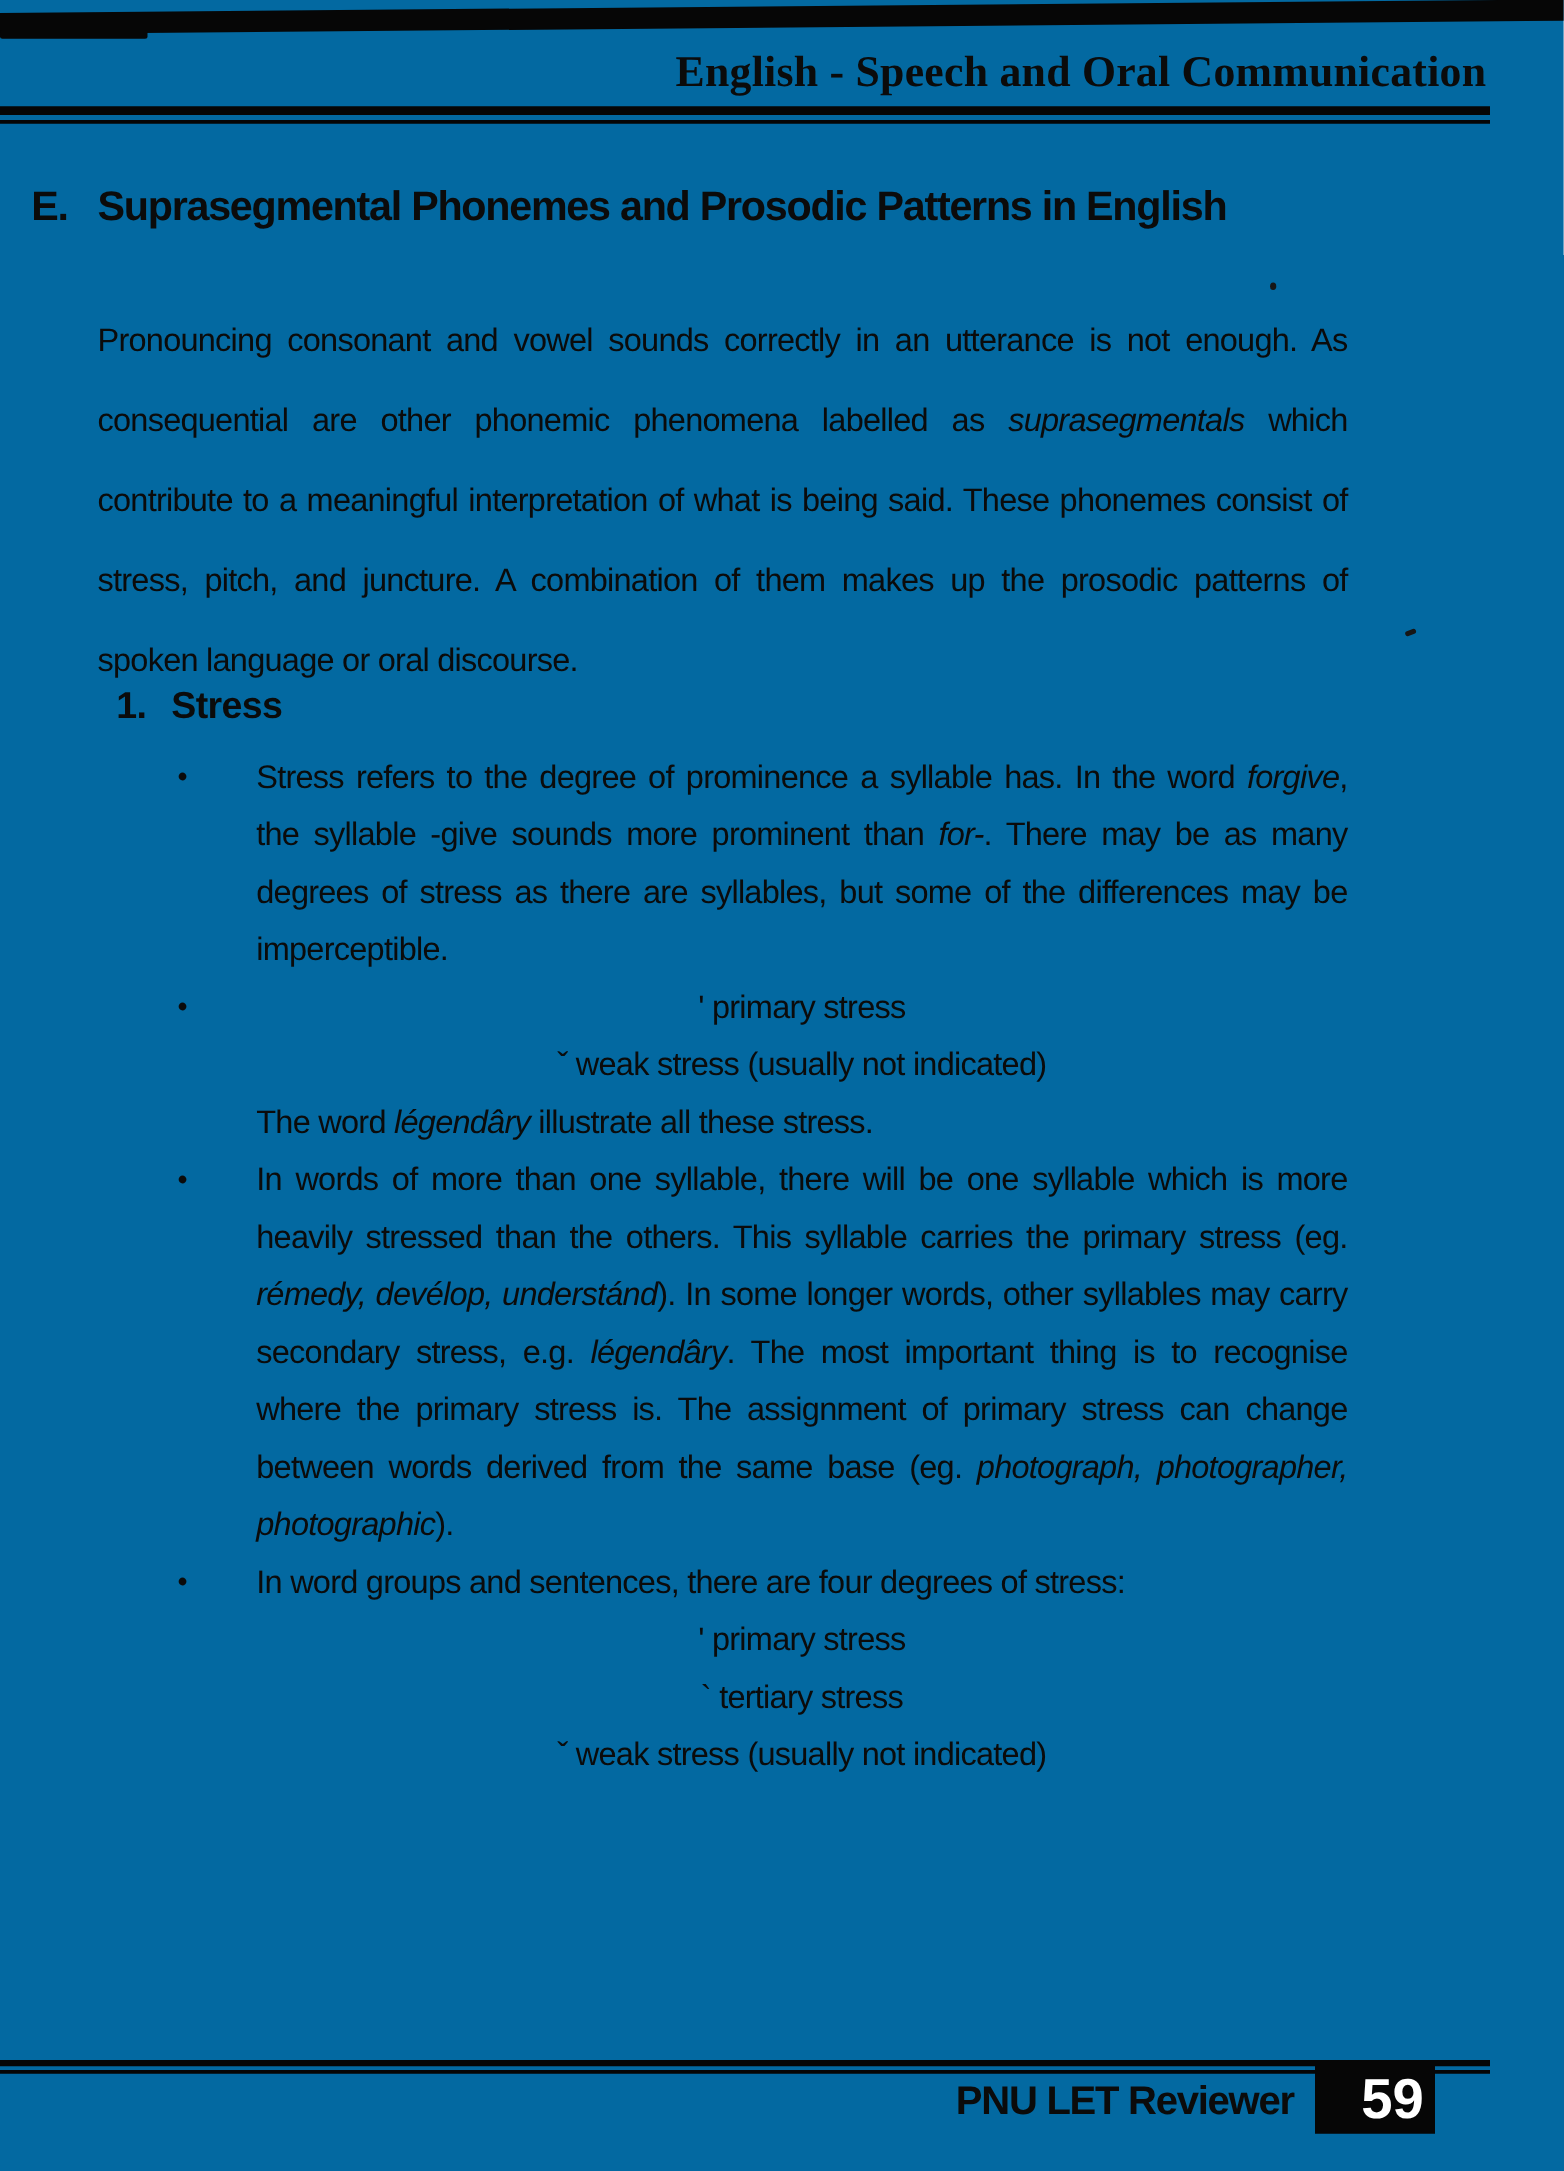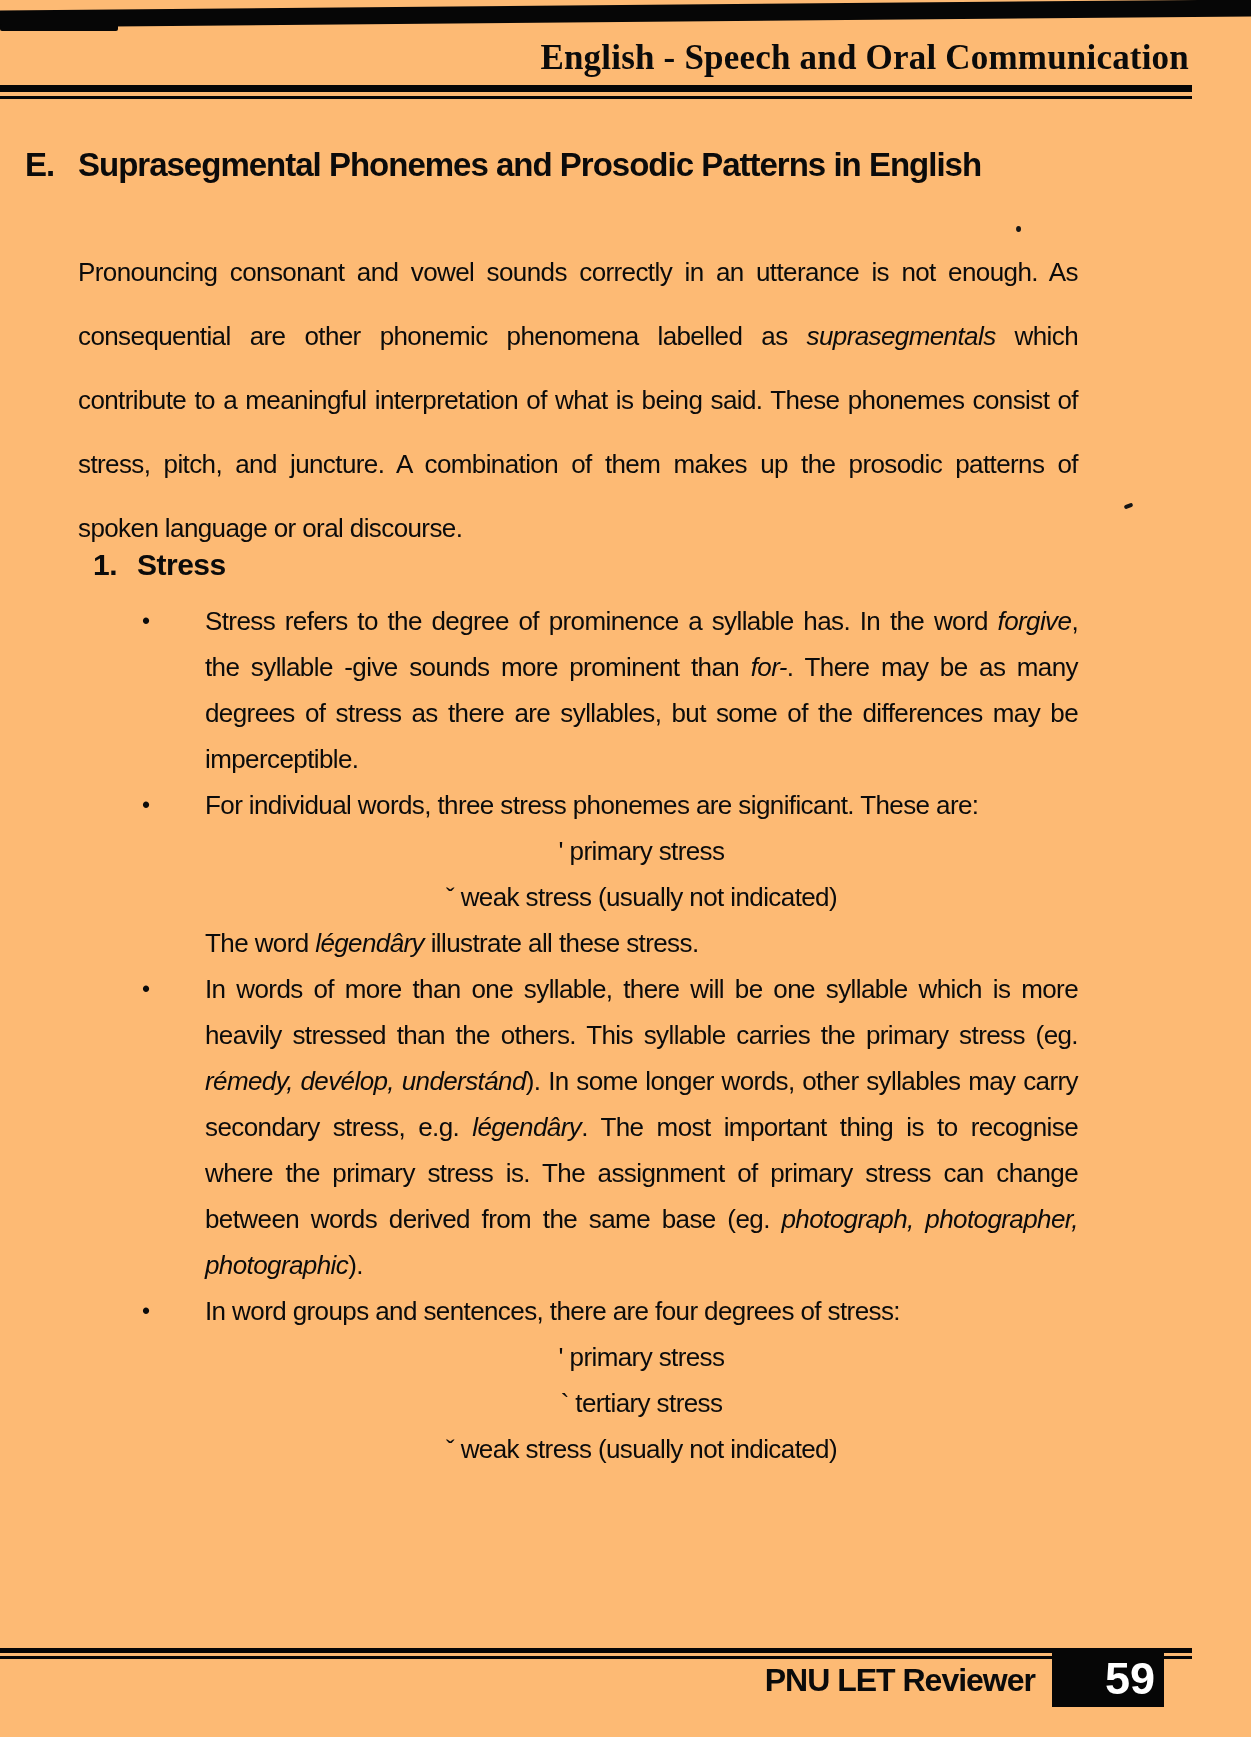--- a/index.html
+++ b/index.html
@@ -1,21 +1,21 @@
 <!DOCTYPE html>
 <html><head>
 <meta charset="utf-8">
 <style>
   * { box-sizing: border-box; }
   html, body { margin: 0; padding: 0; background: #ffffff; }
   .page {
     position: relative;
     width: 1251px;
     height: 1737px;
-    background: #fdba74;
+    background: #0369a1;
     font-family: "Liberation Sans", sans-serif;
     color: #0b0b0b;
     overflow: hidden;
   }
 
   
   .top-bar {
     position: absolute; left: -8px; top: 5px;
     width: 1267px; height: 17px;
     background: #060606;
@@ -86,21 +86,21 @@
   .footer-rule { top: 1648px; width: 1192px; }
   .footer-rule .thick { height: 5px; }
   .footer-rule .gap { height: 3px; }
   .footer-label {
     position: absolute; top: 1662px; right: 216px;
     font-weight: 700; font-size: 32px; letter-spacing: -1px;
     white-space: nowrap;
   }
   .page-badge {
     position: absolute; top: 1650px; left: 1052px;
-    width: 112px; height: 57px;
+    width: 96px; height: 57px;
     background: #060606; color: #ffffff;
     font-weight: 700; font-size: 45px;
     display: flex; align-items: center; justify-content: flex-end;
     padding-right: 9px;
   }
 </style>
 </head>
 <body>
 
 <div class="page">
@@ -133,21 +133,20 @@
   <div class="stress-list" id="stress-list">
       <div class="bullet-item">
         <span class="bullet-marker">•</span>
         <div class="bullet-body">
           <div class="flow"><span>Stress refers to the degree of prominence a syllable has. In the word </span><span class="it">forgive</span><span>, the syllable -give sounds more prominent than </span><span class="it">for-</span><span>. There may be as many degrees of stress as there are syllables, but some of the differences may be imperceptible.</span></div>
         </div>
       </div>
       <div class="bullet-item">
         <span class="bullet-marker">•</span>
         <div class="bullet-body">
-          <div class="flow"><span>For individual words, three stress phonemes are significant. These are:</span></div>
           <div class="line"><span>' primary stress</span></div>
           <div class="line"><span>ˇ weak stress (usually not indicated)</span></div>
           <div class="flow"><span>The word </span><span class="it">légendâry</span><span> illustrate all these stress.</span></div>
         </div>
       </div>
       <div class="bullet-item">
         <span class="bullet-marker">•</span>
         <div class="bullet-body">
           <div class="flow"><span>In words of more than one syllable, there will be one syllable which is more heavily stressed than the others. This syllable carries the primary stress (eg. </span><span class="it">rémedy, devélop, understánd</span><span>). In some longer words, other syllables may carry secondary stress, e.g. </span><span class="it">légendâry</span><span>. The most important thing is to recognise where the primary stress is. The assignment of primary stress can change between words derived from the same base (eg. </span><span class="it">photograph, photographer, photographic</span><span>).</span></div>
         </div>

